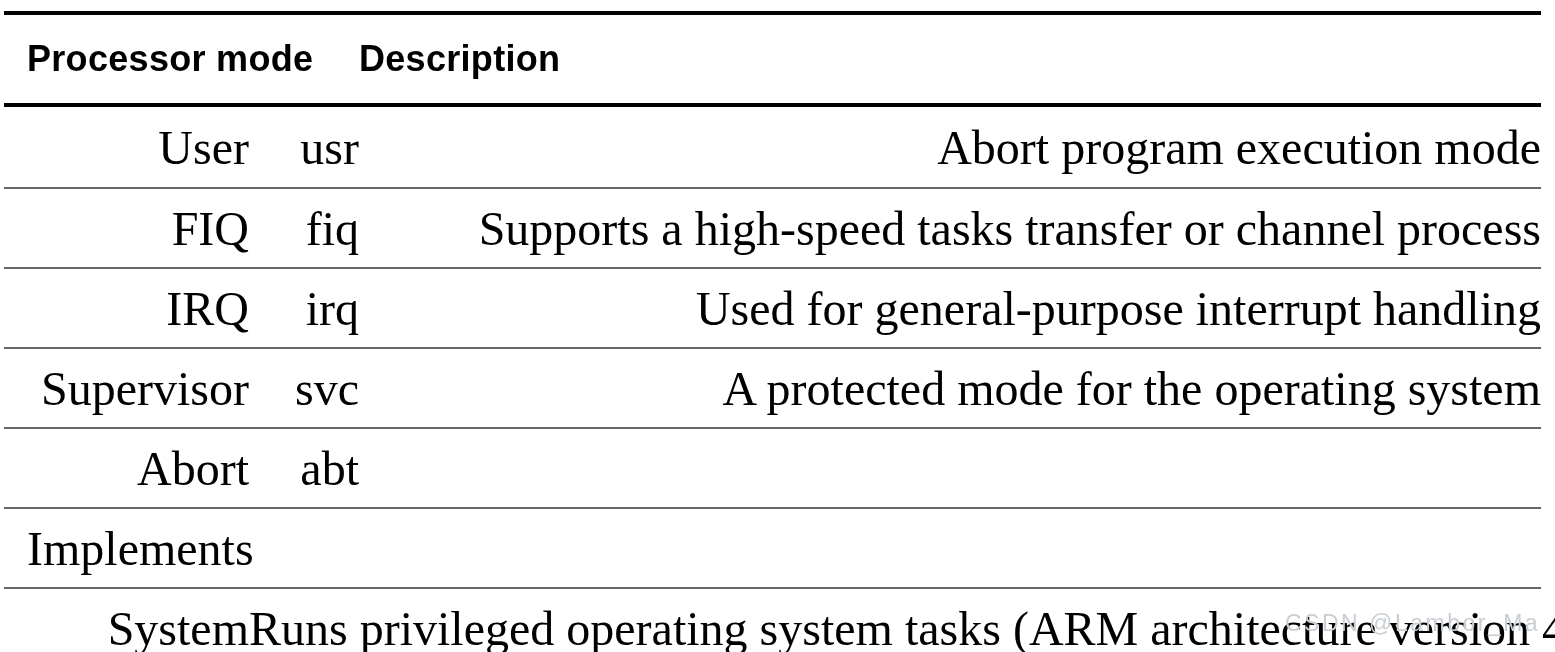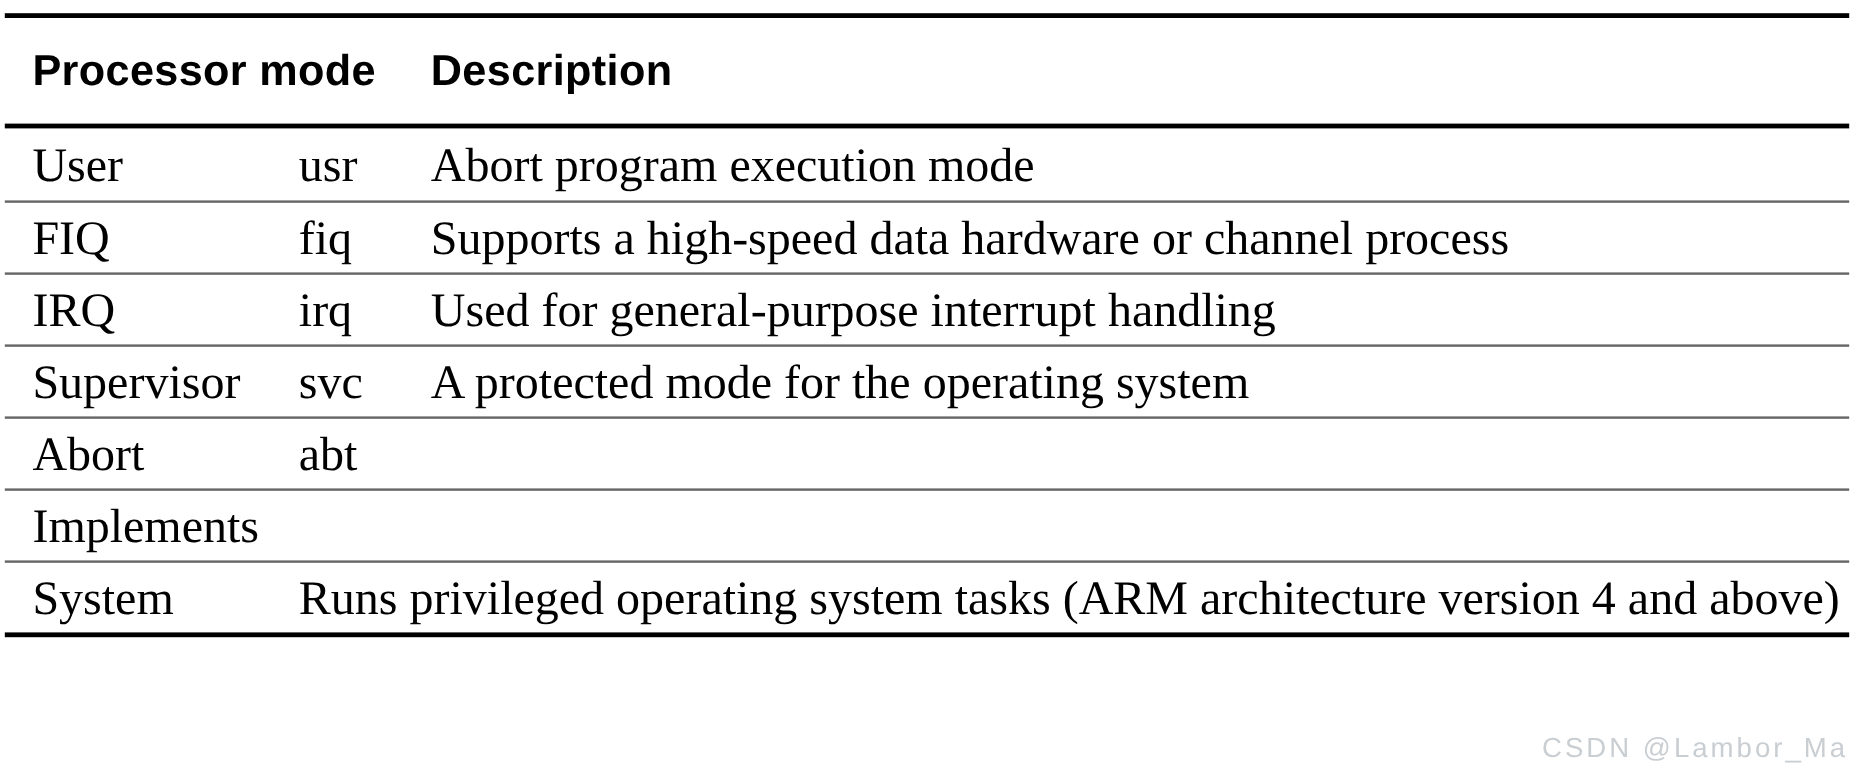--- a/index.html
+++ b/index.html
@@ -34,23 +34,24 @@
     border-bottom: 4px solid #000000;
     font-family: "Liberation Sans", sans-serif;
     font-weight: bold;
     font-size: 36px;
     letter-spacing: 0.3px;
   }
   .header-row .span-two {
     grid-column: 1 / 3;
   }
   .body-row {
-    height: 60px;
+    height: 80px;
     box-sizing: border-box;
-    font-size: 40px;
+    font-size: 48px;
+    text-align: right;
   }
   .body-row + .body-row {
     border-top: 2px solid #666666;
   }
   .cell {
     white-space: nowrap;
     overflow: visible;
   }
   .watermark {
     position: absolute;
@@ -74,21 +75,21 @@
   </div>
   <div>
       <div class="grid-row body-row">
     <div class="cell">User</div>
     <div class="cell">usr</div>
     <div class="cell">Abort program execution mode</div>
   </div>
       <div class="grid-row body-row">
     <div class="cell">FIQ</div>
     <div class="cell">fiq</div>
-    <div class="cell">Supports a high-speed data hardware or channel process</div>
+    <div class="cell">Supports a high-speed tasks transfer or channel process</div>
   </div>
       <div class="grid-row body-row">
     <div class="cell">IRQ</div>
     <div class="cell">irq</div>
     <div class="cell">Used for general-purpose interrupt handling</div>
   </div>
       <div class="grid-row body-row">
     <div class="cell">Supervisor</div>
     <div class="cell">svc</div>
     <div class="cell">A protected mode for the operating system</div>

